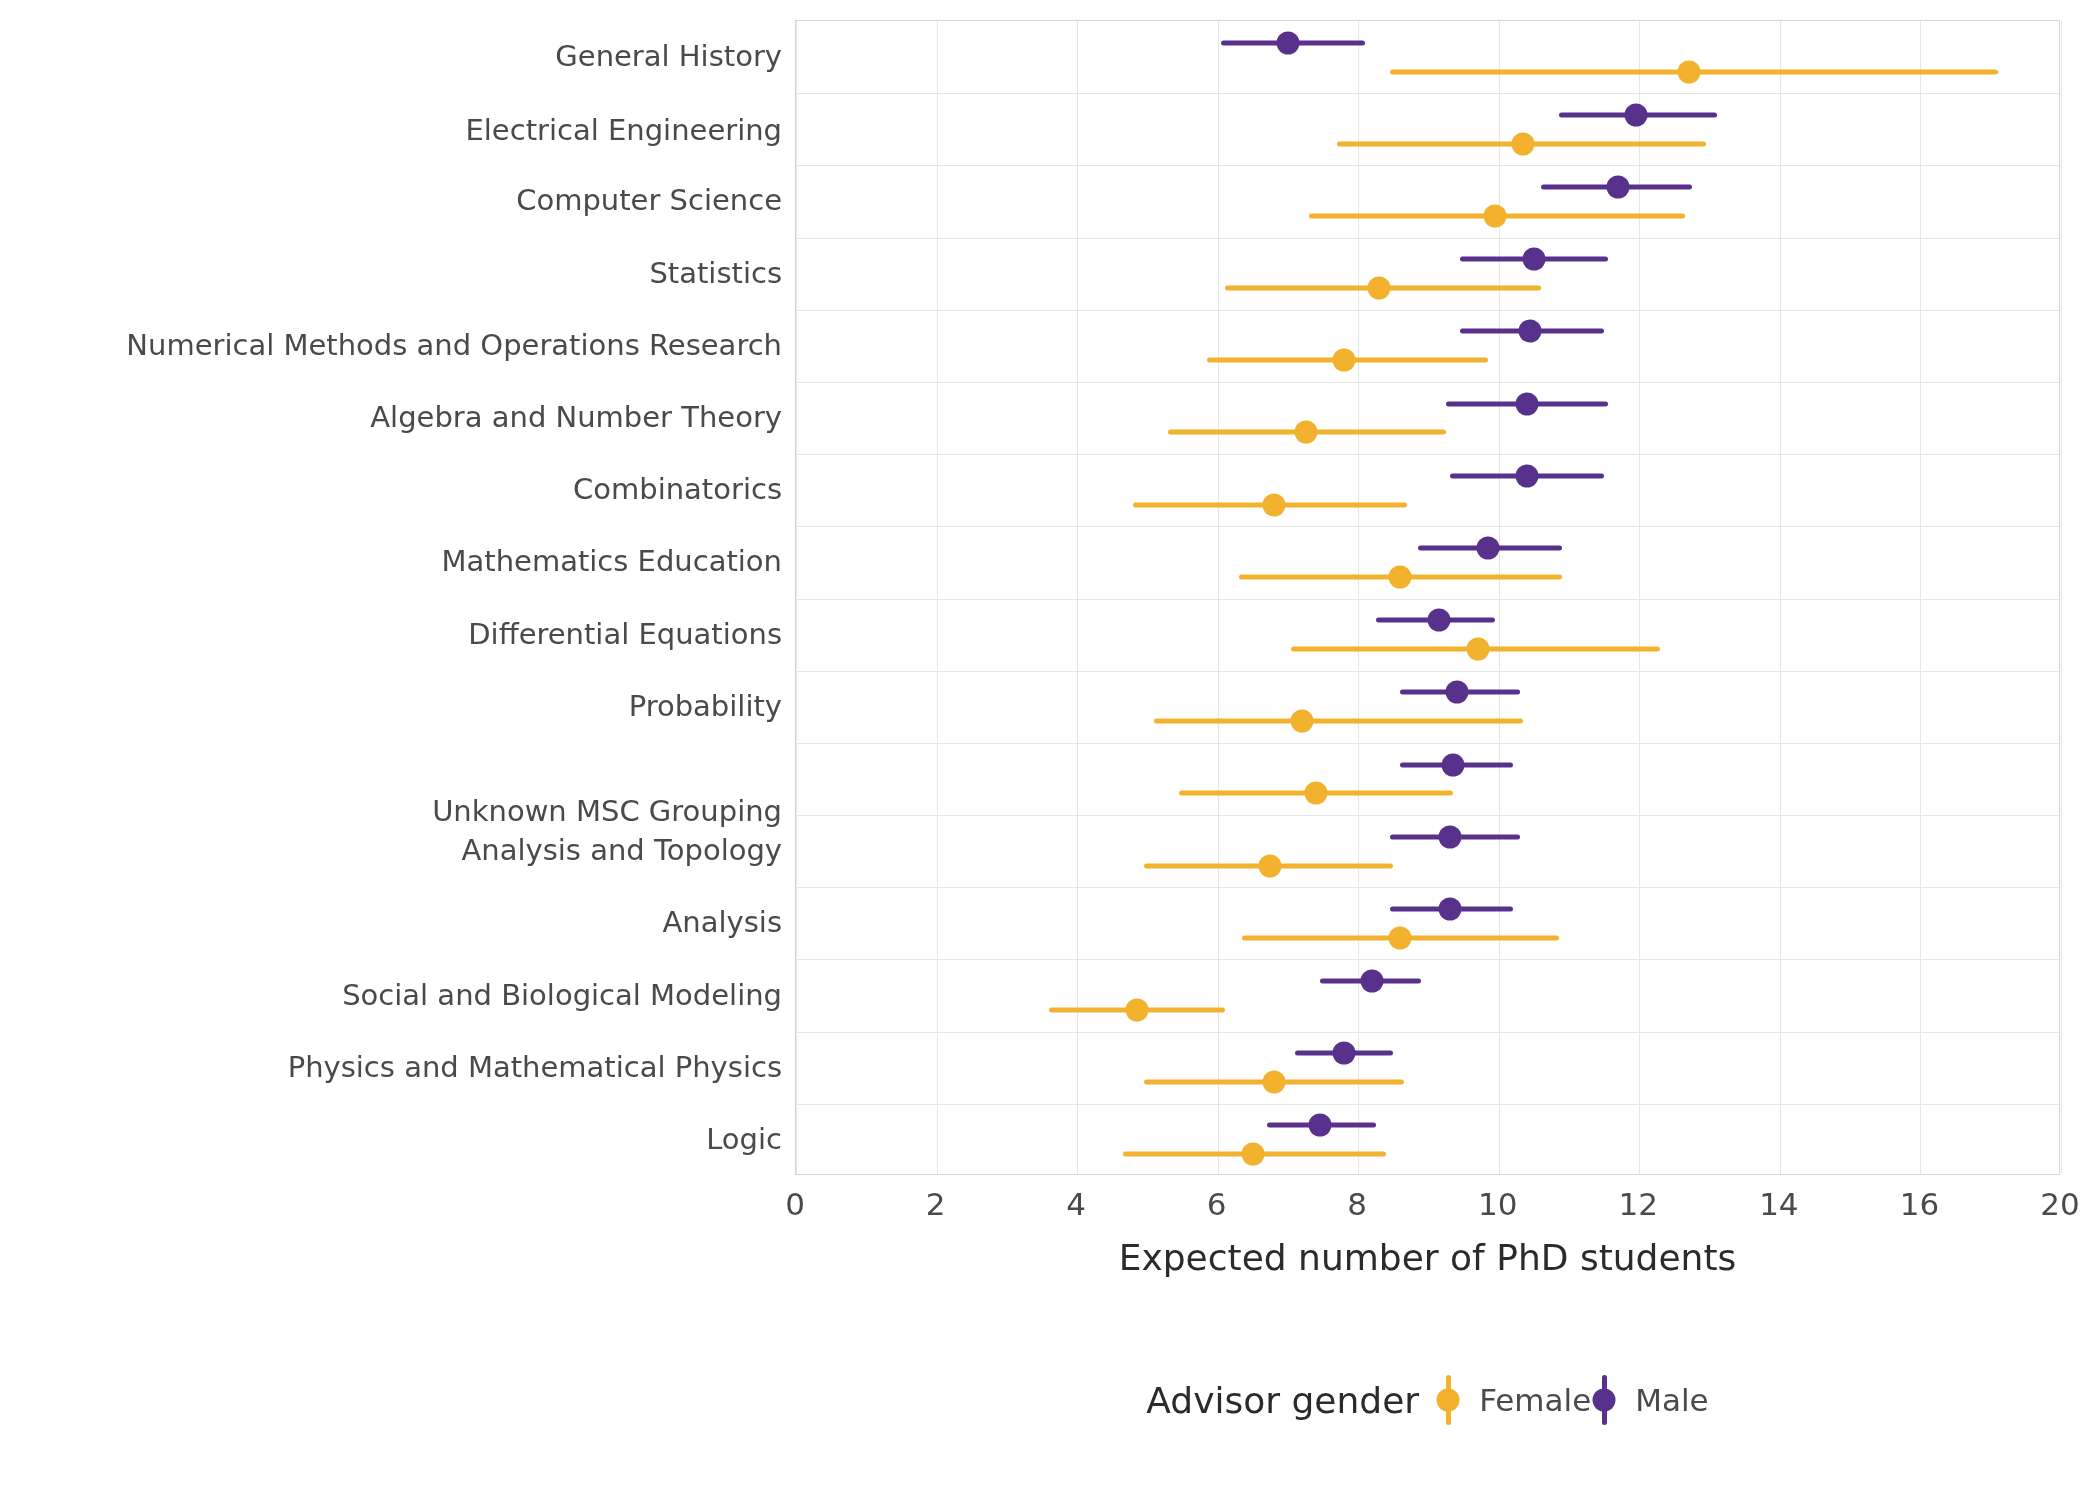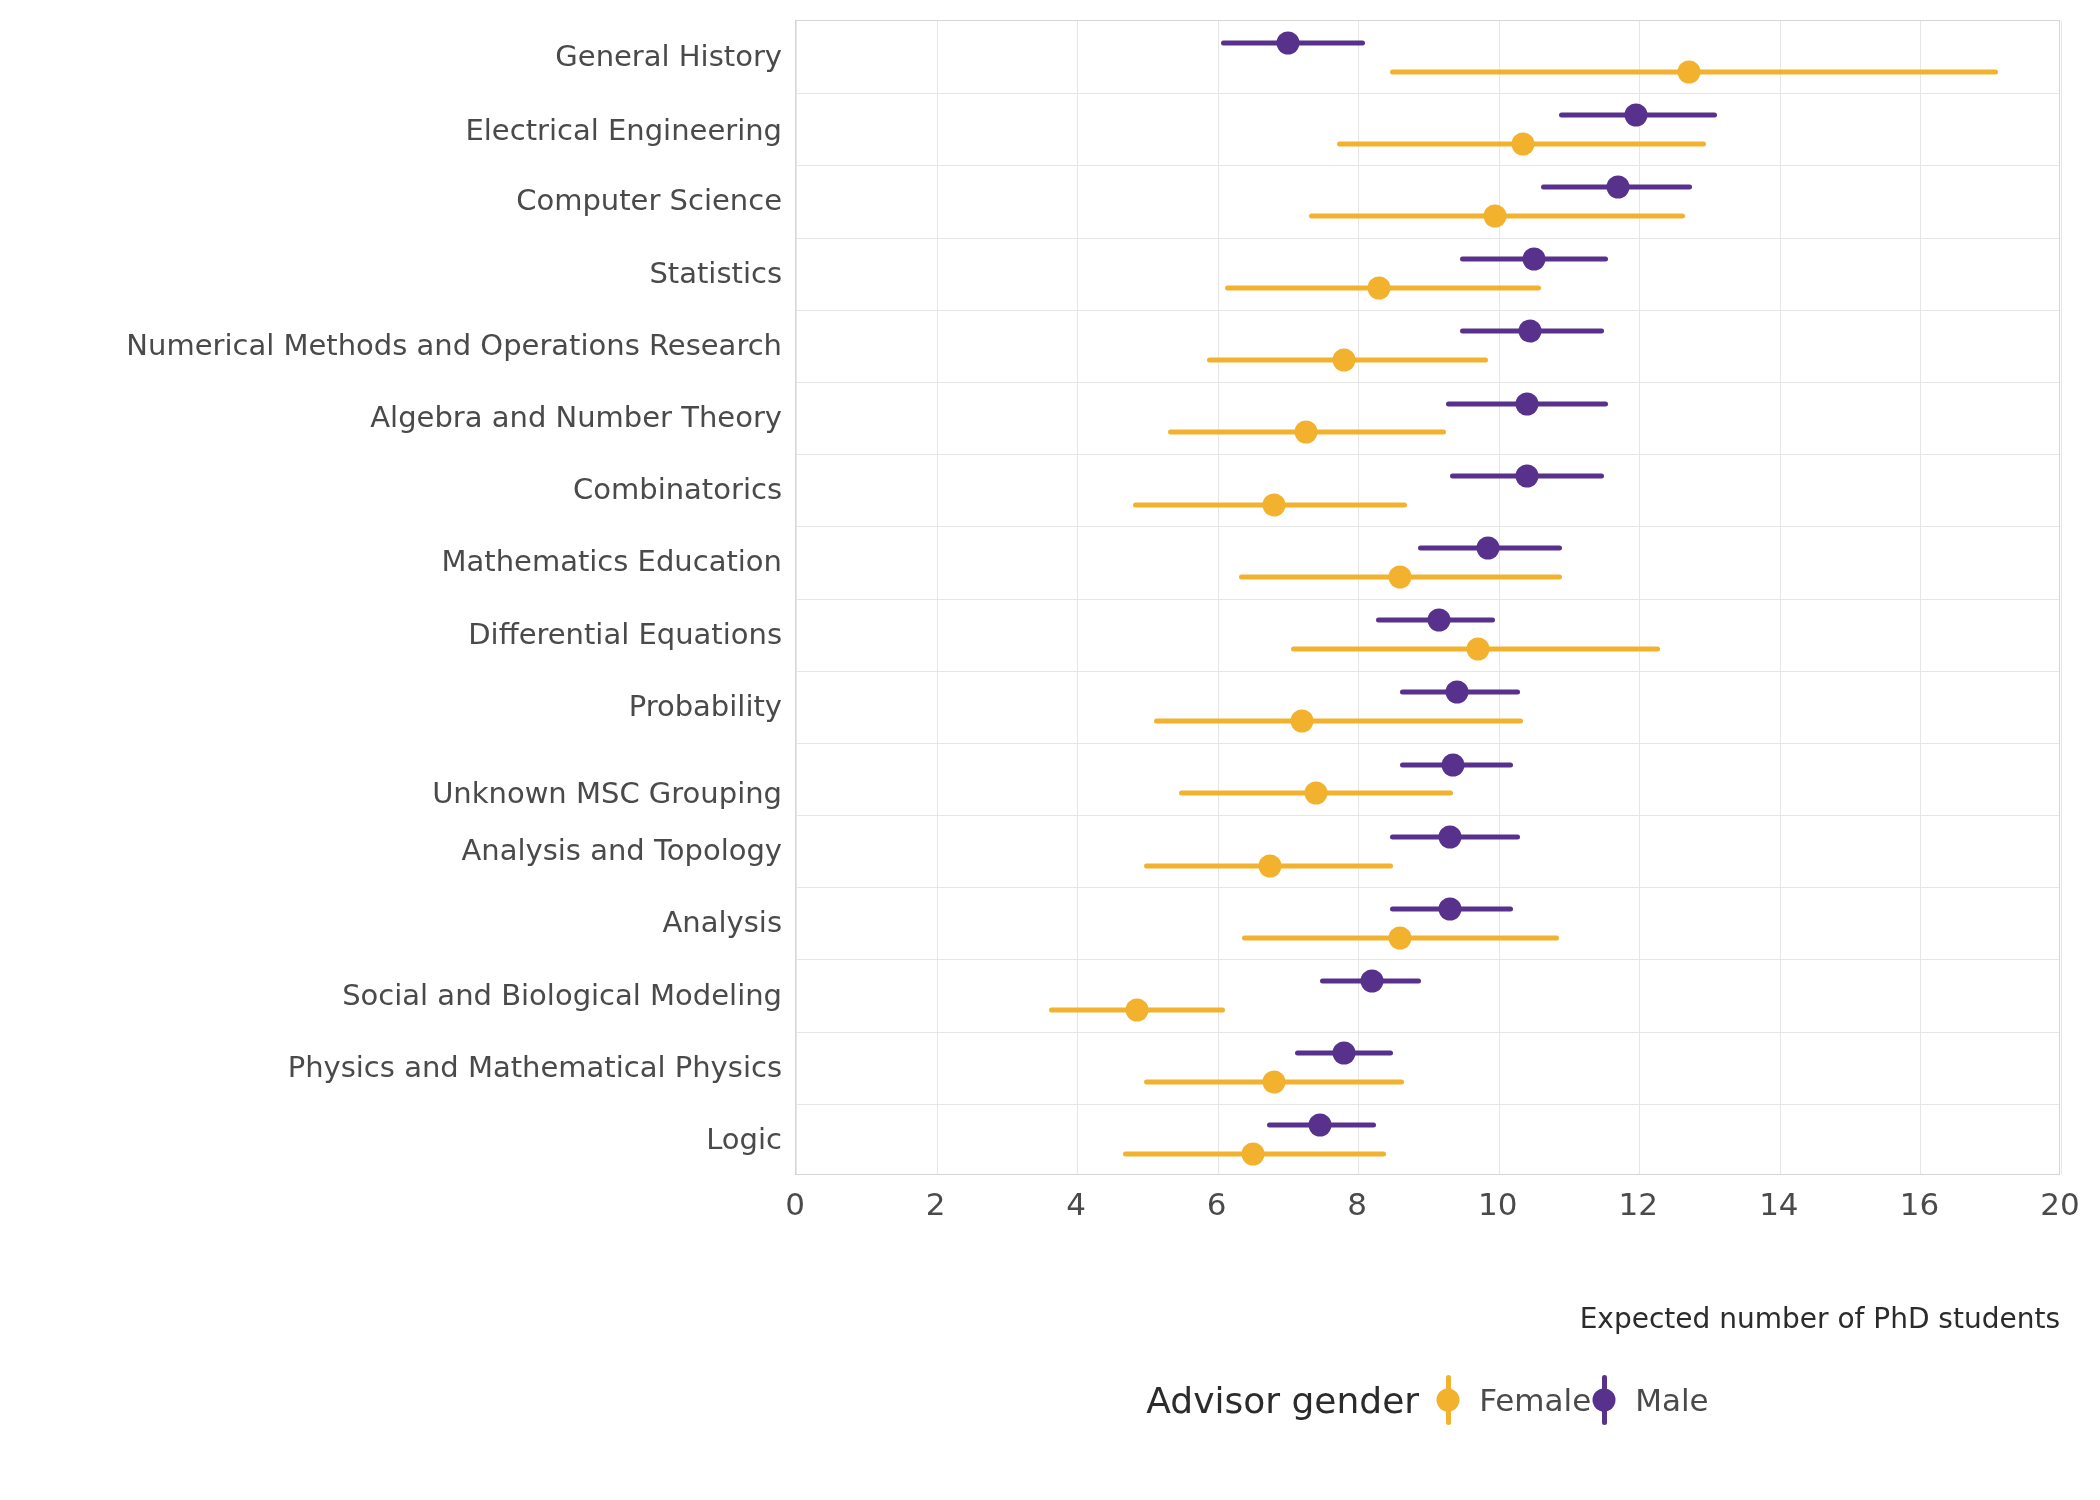--- a/index.html
+++ b/index.html
@@ -79,23 +79,23 @@
     top: 1186px;
     font-size: 31px;
     color: #4a4a4a;
     transform: translateX(-50%);
   }
 
   #xaxis-title {
     position: absolute;
     left: 795px;
     width: 1265px;
-    top: 1301px;
-    text-align: right;
-    font-size: 28px;
+    top: 1235px;
+    text-align: center;
+    font-size: 36px;
     color: #2b2b2b;
     line-height: 1.25;
   }
 
   
   #legend {
     position: absolute;
     left: 795px;
     width: 1265px;
     top: 1400px;
@@ -244,21 +244,21 @@
       <div class="row-label" style="top: 56.0938px;">General History</div>
       <div class="row-label" style="top: 130px;">Electrical Engineering</div>
       <div class="row-label" style="top: 200.469px;">Computer Science</div>
       <div class="row-label" style="top: 272.656px;">Statistics</div>
       <div class="row-label" style="top: 344.844px;">Numerical Methods and Operations Research</div>
       <div class="row-label" style="top: 417.031px;">Algebra and Number Theory</div>
       <div class="row-label" style="top: 489.219px;">Combinatorics</div>
       <div class="row-label" style="top: 561.406px;">Mathematics Education</div>
       <div class="row-label" style="top: 633.594px;">Differential Equations</div>
       <div class="row-label" style="top: 705.781px;">Probability</div>
-      <div class="row-label" style="top: 793px;">Unknown MSC Grouping</div>
+      <div class="row-label" style="top: 811px;">Unknown MSC Grouping</div>
       <div class="row-label" style="top: 850.156px;">Analysis and Topology</div>
       <div class="row-label" style="top: 922.344px;">Analysis</div>
       <div class="row-label" style="top: 994.531px;">Social and Biological Modeling</div>
       <div class="row-label" style="top: 1066.72px;">Physics and Mathematical Physics</div>
       <div class="row-label" style="top: 1138.91px;">Logic</div>
     </div>
   <div id="xticks">
       <div class="xtick-label" style="left: 795px;">0</div>
       <div class="xtick-label" style="left: 935.556px;">2</div>
       <div class="xtick-label" style="left: 1076.11px;">4</div>

